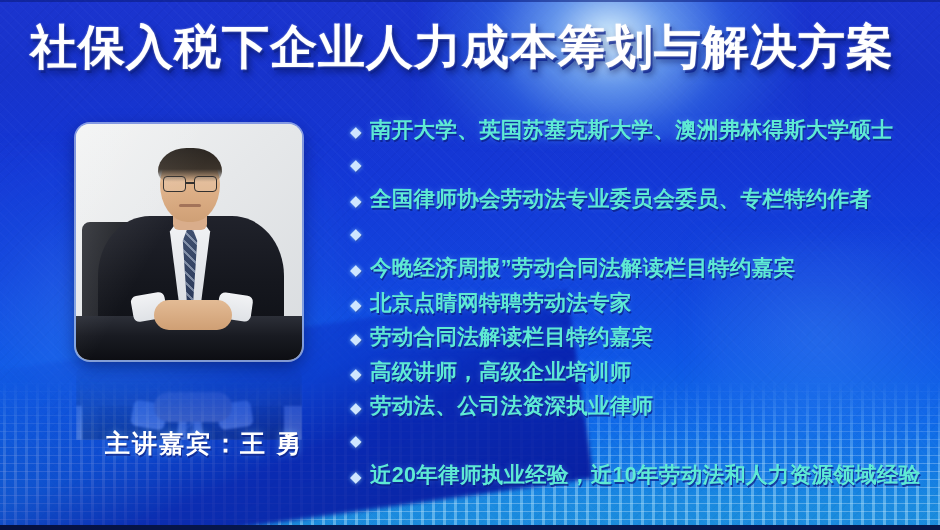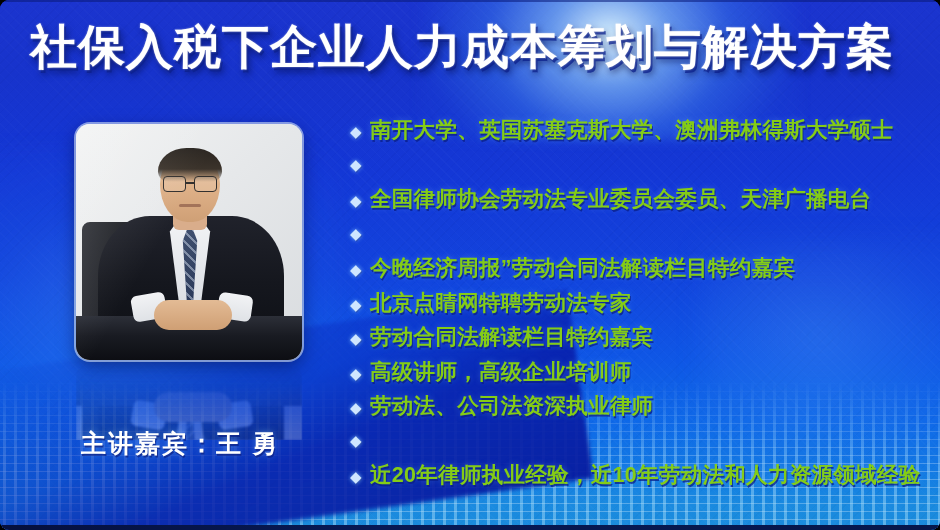--- a/index.html
+++ b/index.html
@@ -7,21 +7,20 @@
     padding: 0;
     background: #000;
   }
   #slide {
     position: relative;
     width: 940px;
     height: 530px;
     overflow: hidden;
     font-family: "Liberation Sans", "DejaVu Sans", sans-serif;
     background: #1028c8;
-    border-radius: 9px;
   }
 
   
   .bg-base {
     position: absolute;
     inset: 0;
     background:
       linear-gradient(to bottom,
         #1b34cf 0%,
         #1733cc 14%,
@@ -255,21 +254,21 @@
     mask-image: linear-gradient(to top, rgba(0,0,0,0) 4%, rgba(0,0,0,0.85) 100%);
     filter: blur(1.2px);
   }
   .photo-reflection .refl-inner {
     position: absolute; left: 0; top: -158px; width: 226px; height: 236px;
   }
 
   
   .speaker-caption {
     position: absolute;
-    left: 60px;
+    left: 84px;
     top: 427px;
     width: 240px;
     text-align: center;
     font-size: 25px;
     font-weight: bold;
     letter-spacing: 2px;
     color: #ffffff;
     text-shadow:
       1px 2px 0 rgba(10,30,130,0.7),
       0 0 7px rgba(120,190,255,0.55);
@@ -296,21 +295,21 @@
     line-height: 34.5px;
     color: #cfe6ff;
     text-shadow: 0 0 4px rgba(140,205,255,0.9), 1px 1px 0 rgba(10,30,130,0.6);
   }
   .bullet-text {
     flex: 0 1 auto;
     font-size: 21.5px;
     line-height: 34.5px;
     font-weight: bold;
     letter-spacing: 0.3px;
-    color: #84cc16;
+    color: #5eead4;
     text-shadow:
       1px 2px 0 rgba(10,30,135,0.75),
       0 0 6px rgba(110,180,255,0.35);
   }
 </style>
 </head>
 <body>
 
 <div id="slide">
 
@@ -374,21 +373,21 @@
   <div class="bullets">
     <div class="bullet-row">
       <span class="bullet-marker">◆</span>
       <span class="bullet-text">南开大学、英国苏塞克斯大学、澳洲弗林得斯大学硕士</span>
     </div>
     <div class="bullet-row">
       <span class="bullet-marker">◆</span>
     </div>
     <div class="bullet-row">
       <span class="bullet-marker">◆</span>
-      <span class="bullet-text">全国律师协会劳动法专业委员会委员、天津广播电台</span>
+      <span class="bullet-text">全国律师协会劳动法专业委员会委员、专栏特约作者</span>
     </div>
     <div class="bullet-row">
       <span class="bullet-marker">◆</span>
     </div>
     <div class="bullet-row">
       <span class="bullet-marker">◆</span>
       <span class="bullet-text">今晚经济周报”劳动合同法解读栏目特约嘉宾</span>
     </div>
     <div class="bullet-row">
       <span class="bullet-marker">◆</span>

